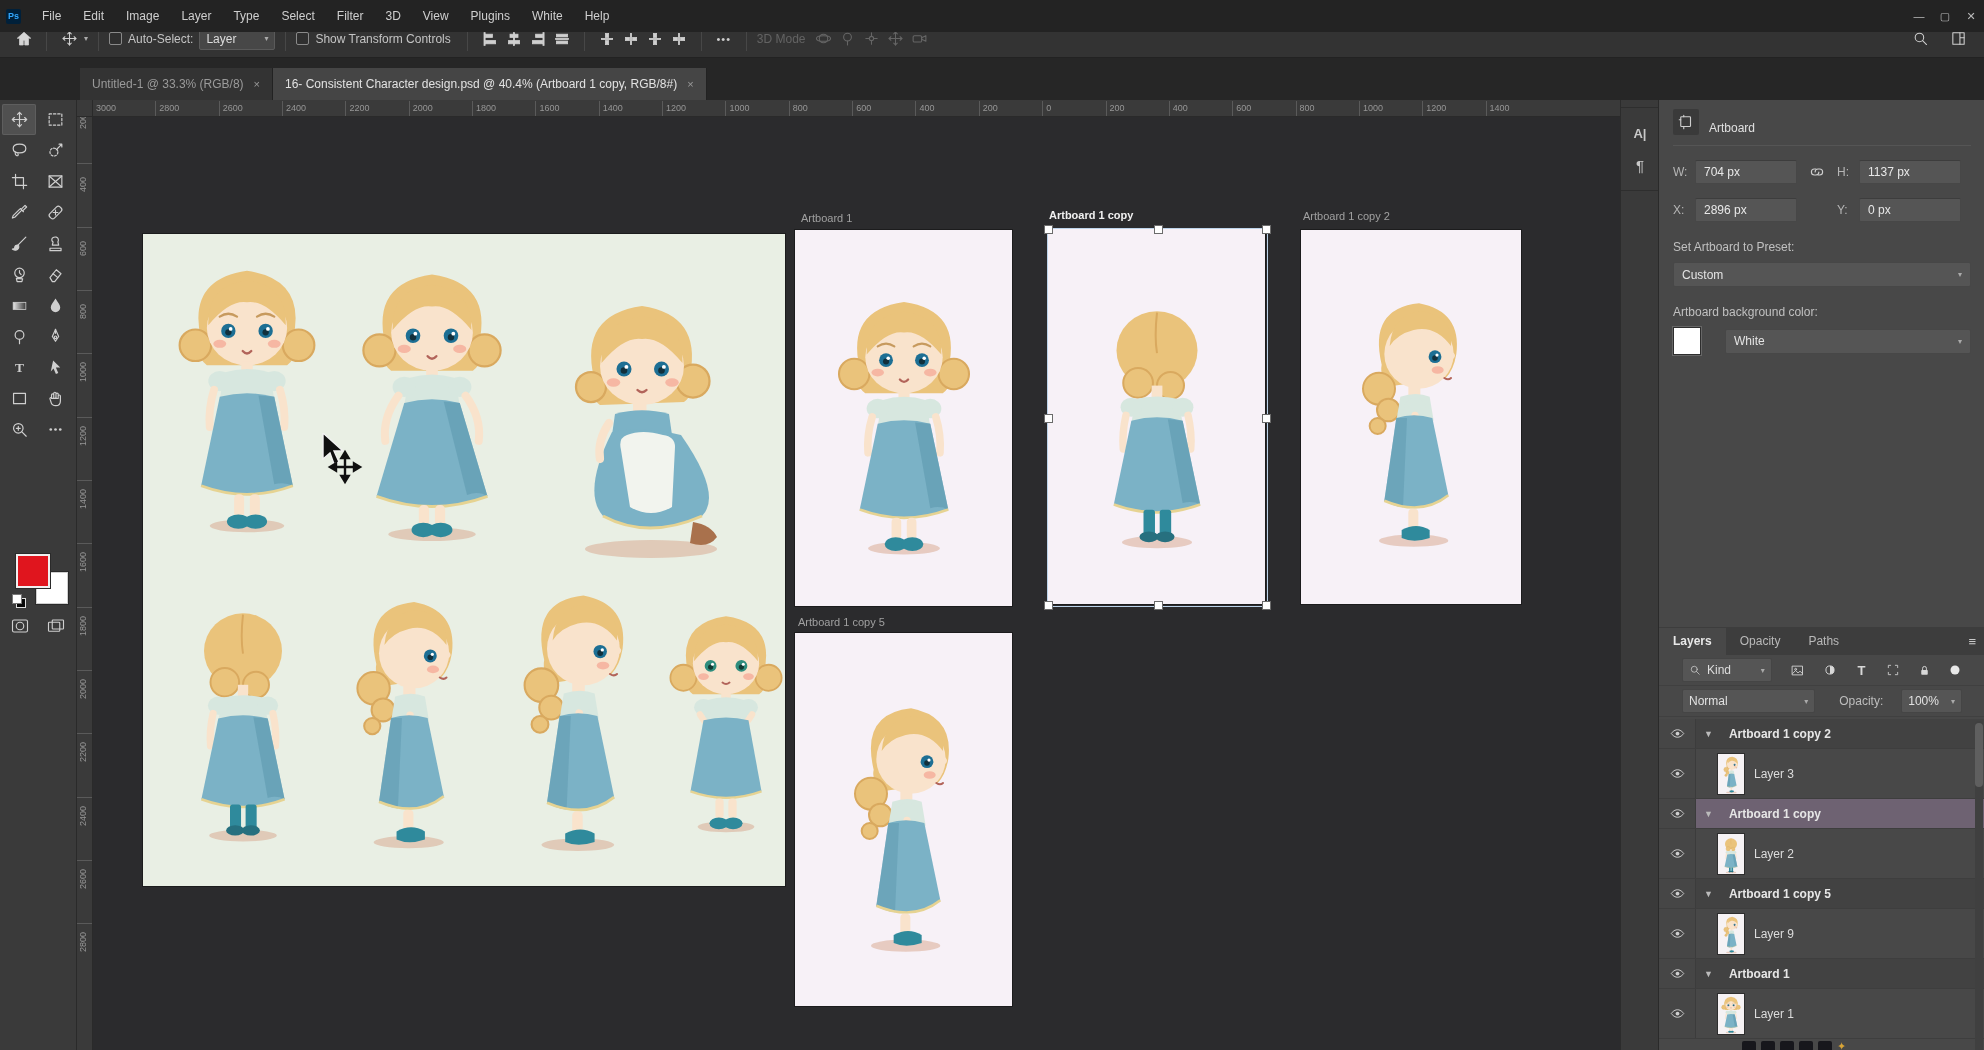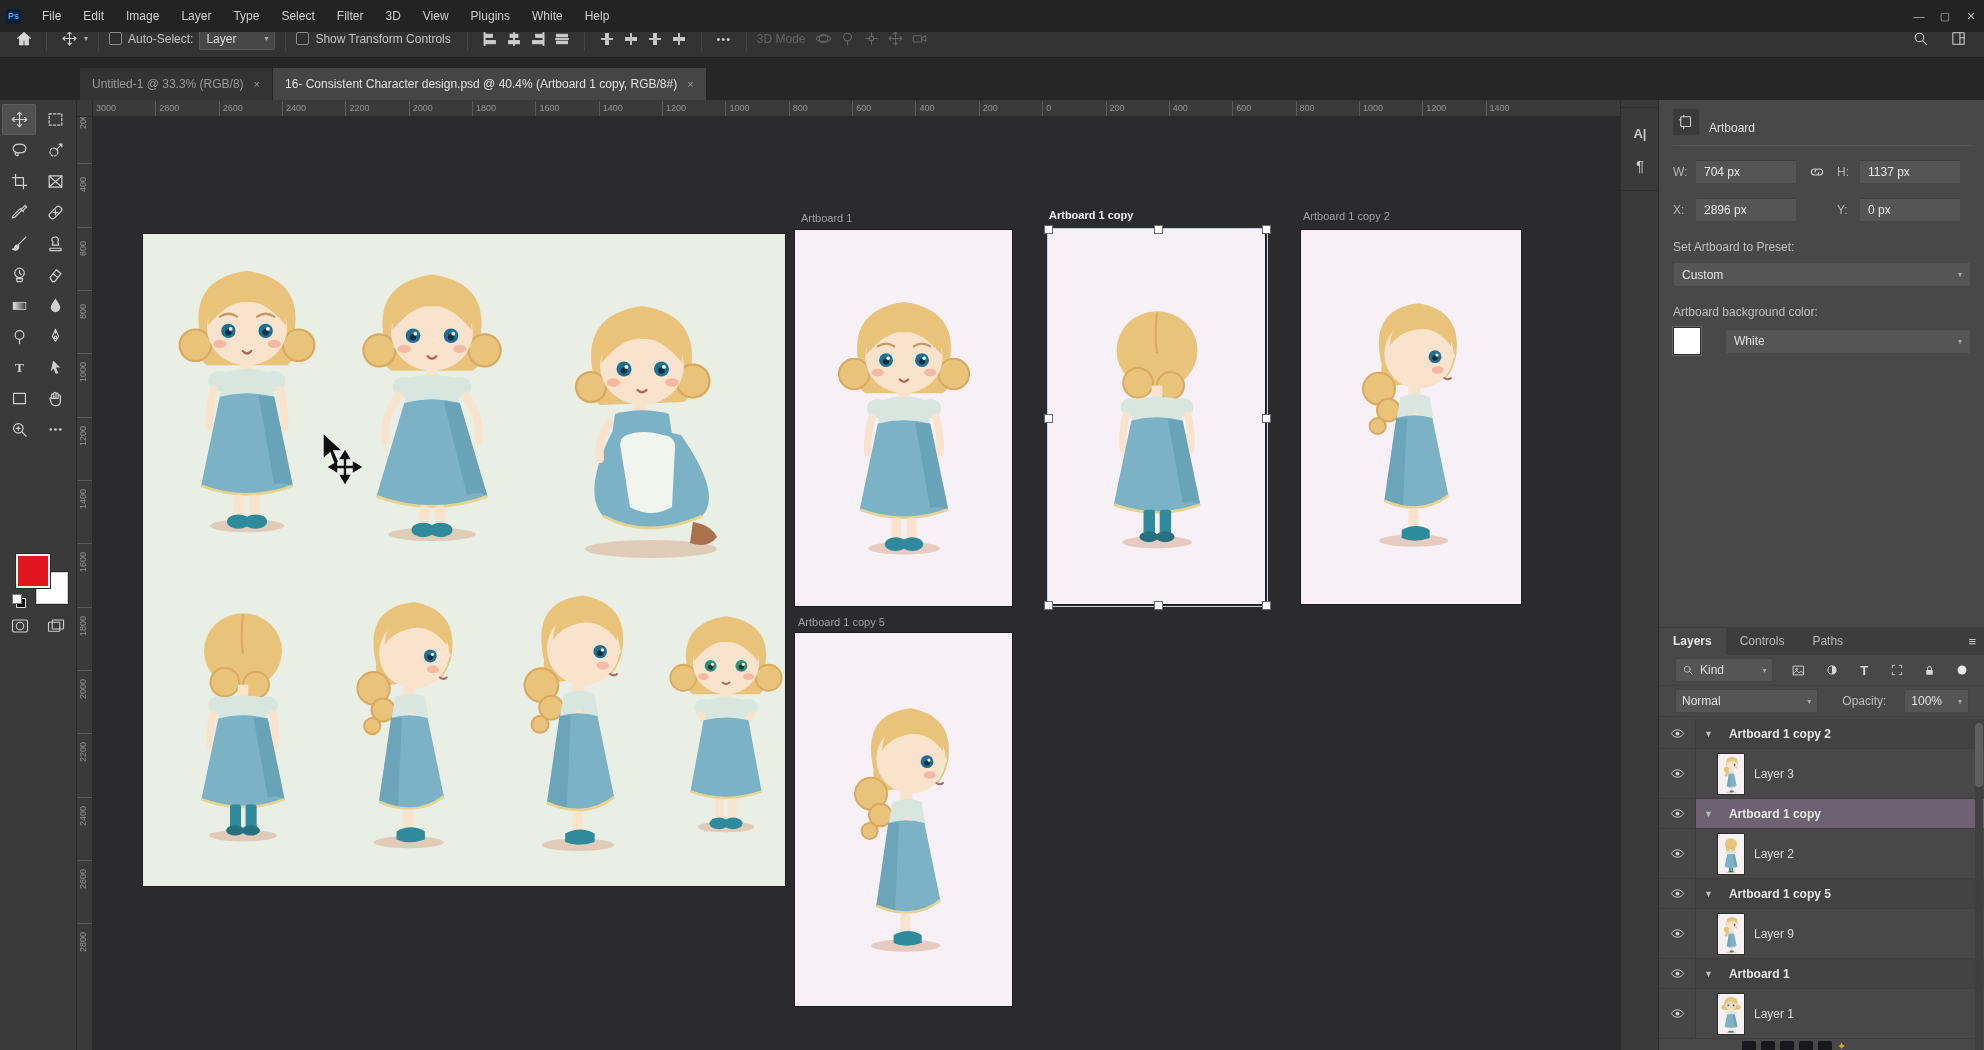--- a/index.html
+++ b/index.html
@@ -90,21 +90,21 @@
           display:flex;align-items:center;padding:0 8px;color:#e8e8e8;}
   .linkic{width:40px;display:flex;justify-content:center;color:#bbb;}
   .sectlabel{margin-top:18px;color:#c0c0c0;}
   .wide-drop{margin-top:8px;height:23px;background:#555555;border:1px solid #474747;border-radius:2px;display:flex;
              align-items:center;padding:0 8px;color:#e4e4e4;}
   .wide-drop .caret{margin-left:auto;}
   .bgcolor-row{display:flex;align-items:center;gap:24px;margin-top:8px;}
   #bg-swatch-prop{width:26px;height:26px;background:#fff;border:1px solid #2e2e2e;box-shadow:0 0 0 1px #666;}
   
   #layers-panel{position:absolute;left:0;top:526px;width:326px;height:467px;background:#484848;margin-top:44px;}
-  .lp-row{display:flex;align-items:center;padding:0 16px;height:30px;border-bottom:1px solid #404040;gap:18px;}
+  .lp-row{display:flex;align-items:center;padding:0 23px;height:30px;border-bottom:1px solid #404040;gap:18px;}
   .kindbox{width:128px;height:22px;background:#555;border:1px solid #454545;border-radius:2px;display:flex;align-items:center;padding:0 6px;gap:6px;color:#ddd;}
   .kindbox .caret{margin-left:auto;}
   .fic{width:22px;height:20px;display:flex;align-items:center;justify-content:center;color:#d8d8d8;font-size:12px;}
   .blenddrop{width:148px;height:22px;background:#555;border:1px solid #454545;border-radius:2px;display:flex;align-items:center;padding:0 6px;color:#e2e2e2;}
   .blenddrop .caret{margin-left:auto;}
   .opac-box{width:58px;height:22px;background:#555;border:1px solid #454545;border-radius:2px;display:flex;align-items:center;padding:0 6px;color:#e2e2e2;}
   .dim{opacity:.45;}
   #layer-list{position:absolute;left:0;top:92px;width:326px;height:375px;overflow:hidden;}
   .lrow{display:flex;align-items:center;border-bottom:1px solid #3e3e3e;background:#484848;}
   .lrow .eye-col{width:36px;align-self:stretch;display:flex;align-items:center;justify-content:center;
@@ -1043,21 +1043,21 @@
             <span>White</span>
               <span class="caret">▾</span>
           </div>
         </div>
       </div>
     </div>
 
     <div id="layers-panel">
       <div class="panel-head">
         <span class="panel-tab active">Layers</span>
-        <span class="panel-tab">Controls</span>
+        <span class="panel-tab">Opacity</span>
         <span class="panel-tab">Paths</span>
         <span class="panel-menu">≡</span>
       </div>
       <div class="lp-row">
         <div class="kindbox">
           <svg width="12" height="12">
               <use href="#i-search"></use>
             </svg>
           <span>Kind</span>
             <span class="caret">▾</span>

